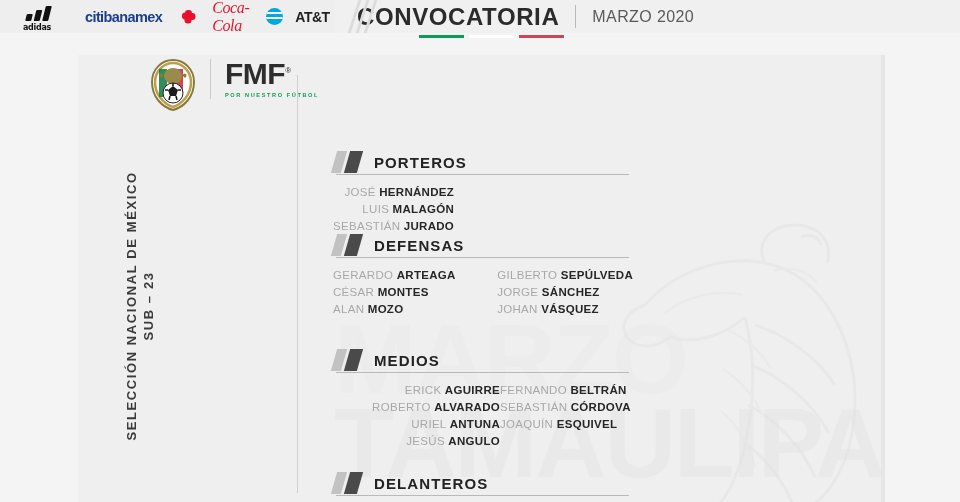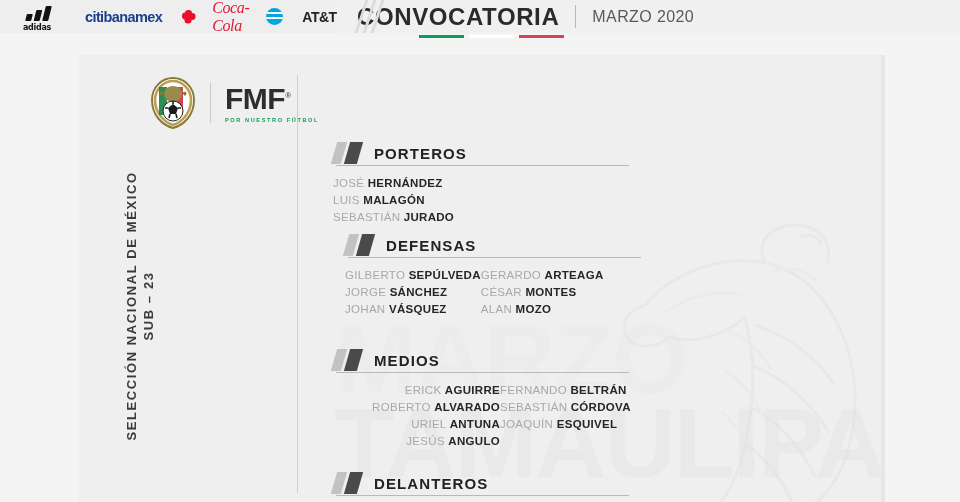--- a/index.html
+++ b/index.html
@@ -45,21 +45,21 @@
   .petal.p3 { top:6.5px; left:3px; transform:rotate(180deg); }
   .petal.p4 { top:3px; left:0;   transform:rotate(270deg); }
 
   
   #logo-cocacola {
     font-family:"Liberation Serif", serif; font-style:italic; font-weight:400;
     font-size:16px; color:#e01933; letter-spacing:-0.4px;
   }
 
   
-  #logo-att { display:flex; align-items:center; gap:19px; }
+  #logo-att { display:flex; align-items:center; gap:12px; }
   #att-globe { width:17px; height:17px; border-radius:50%; background:#00a8e0; position:relative; overflow:hidden; }
   #att-globe::before, #att-globe::after {
     content:""; position:absolute; left:-2px; right:-2px; height:1.6px; background:#ffffff;
   }
   #att-globe::before { top:4px; }
   #att-globe::after  { top:9px; }
   #att-word { font-size:14px; font-weight:700; color:#222; letter-spacing:-0.5px; }
 
   
   #header-divider { width:36px; height:33px; position:relative; margin-left:2px; }
@@ -109,21 +109,21 @@
   #wm-line1 { color:#ececec; }
   #wm-line2 { color:#e9e9e9; }
 
   
   #watermark-eagle {
     position:absolute; right:-10px; top:130px; width:290px; height:330px;
     opacity:0.55;
   }
 
   
-  #brand-block { position:absolute; left:72px; top:22px; display:flex; align-items:center; gap:14px; }
+  #brand-block { position:absolute; left:72px; top:4px; display:flex; gap:14px; }
   #mx-crest { width:46px; height:52px; }
   #brand-div { width:1px; height:40px; background:#c9c9c9; }
   #fmf-block { display:flex; flex-direction:column; }
   #fmf-word {
     font-size:30px; font-weight:700; color:#2d2d2d; letter-spacing:-0.5px; line-height:1;
     position:relative;
   }
   #fmf-reg { font-size:8px; vertical-align:super; font-weight:400; }
   #fmf-tag {
     font-size:5.6px; font-weight:700; color:#0f9d58; letter-spacing:1.6px; margin-top:3px;
@@ -157,22 +157,22 @@
     position:absolute; left:3px; top:25px; width:293px; height:1px; background:#b9b9b9;
   }
   .sec-cols { display:flex; margin-top:9px; }
   .sec-col { display:flex; flex-direction:column; gap:1px; }
   .player {
     font-size:11.5px; color:#a8a8a8; letter-spacing:0.3px; line-height:16px; white-space:nowrap;
   }
   .player b { color:#262626; font-weight:700; }
 
   
-  #section-porteros   { top:85px; }
-  #section-defensas   { top:177px;margin-left:12px; }
+  #section-porteros   { top:94px;text-align:right; }
+  #section-defensas   { top:177px; }
   #section-medios     { top:292px; }
   #section-delanteros { top:415px; }
 
   #section-porteros   .col-right { margin-left:0; }
   #section-defensas   .col-left { width:167px; }
   #section-medios     .col-left { width:167px;text-align:right; }
 </style>
 </head>
 <body>
 
@@ -308,29 +308,29 @@
   <div class="section" id="section-defensas">
     <div class="sec-header">
       <span class="sec-marks">
         <i class="mark-light"></i>
           <i class="mark-dark"></i>
       </span>
       <span class="sec-title">DEFENSAS</span>
       <span class="sec-rule"></span>
     </div>
     <div class="sec-cols">
+      <div class="sec-col col-left">
+        <div class="player"><span>GERARDO </span><b>ARTEAGA</b></div>
+        <div class="player"><span>CÉSAR </span><b>MONTES</b></div>
+        <div class="player"><span>ALAN </span><b>MOZO</b></div>
+      </div>
       <div class="sec-col col-right">
         <div class="player"><span>GILBERTO </span><b>SEPÚLVEDA</b></div>
         <div class="player"><span>JORGE </span><b>SÁNCHEZ</b></div>
         <div class="player"><span>JOHAN </span><b>VÁSQUEZ</b></div>
-      </div>
-      <div class="sec-col col-left">
-        <div class="player"><span>GERARDO </span><b>ARTEAGA</b></div>
-        <div class="player"><span>CÉSAR </span><b>MONTES</b></div>
-        <div class="player"><span>ALAN </span><b>MOZO</b></div>
       </div>
     </div>
   </div>
 
   <div class="section" id="section-medios">
     <div class="sec-header">
       <span class="sec-marks">
         <i class="mark-light"></i>
           <i class="mark-dark"></i>
       </span>

